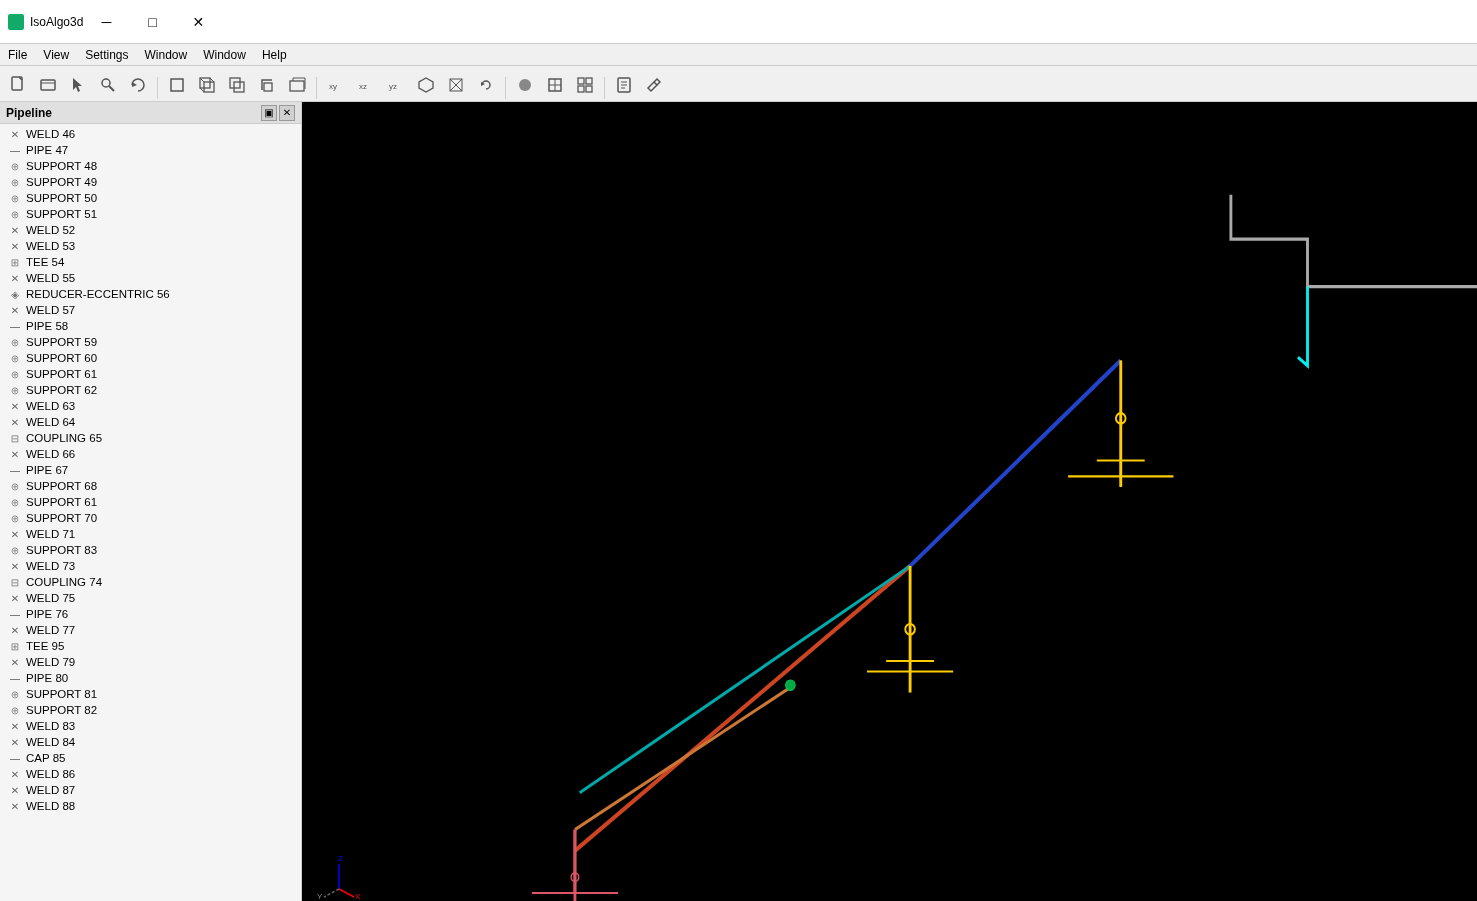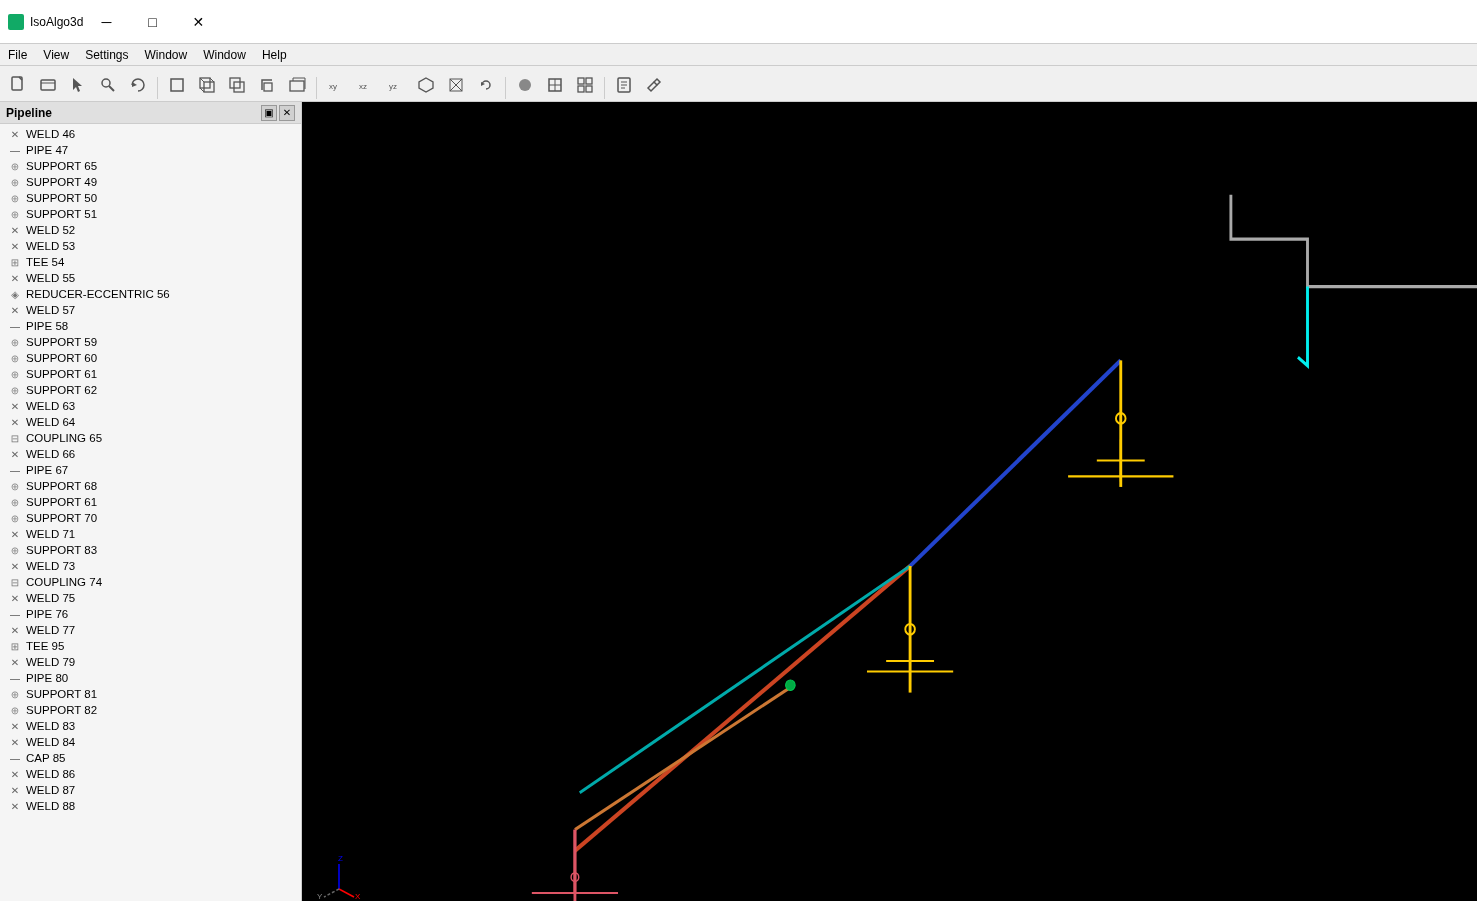--- a/index.html
+++ b/index.html
@@ -329,21 +329,21 @@
     <div class="pipeline-item">
           <span class="item-icon icon-weld">✕</span>
           <span>WELD 46</span>
         </div>
         <div class="pipeline-item">
           <span class="item-icon icon-pipe">—</span>
           <span>PIPE 47</span>
         </div>
         <div class="pipeline-item">
           <span class="item-icon icon-support">⊕</span>
-          <span>SUPPORT 65</span>
+          <span>SUPPORT 48</span>
         </div>
         <div class="pipeline-item">
           <span class="item-icon icon-support">⊕</span>
           <span>SUPPORT 49</span>
         </div>
         <div class="pipeline-item">
           <span class="item-icon icon-support">⊕</span>
           <span>SUPPORT 50</span>
         </div>
         <div class="pipeline-item">

